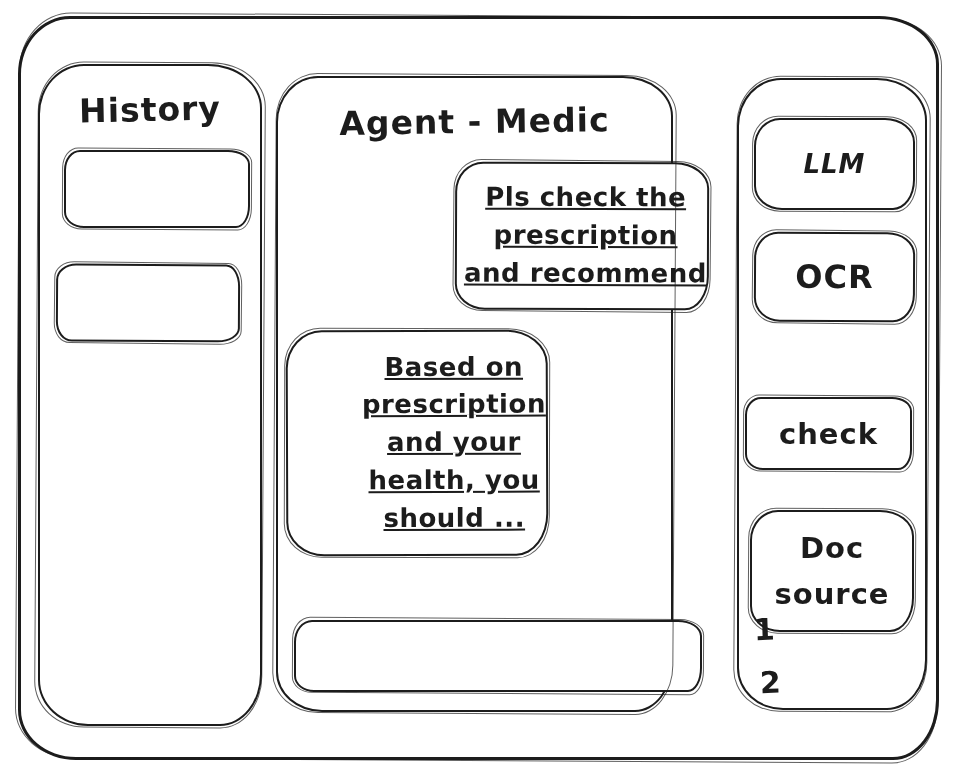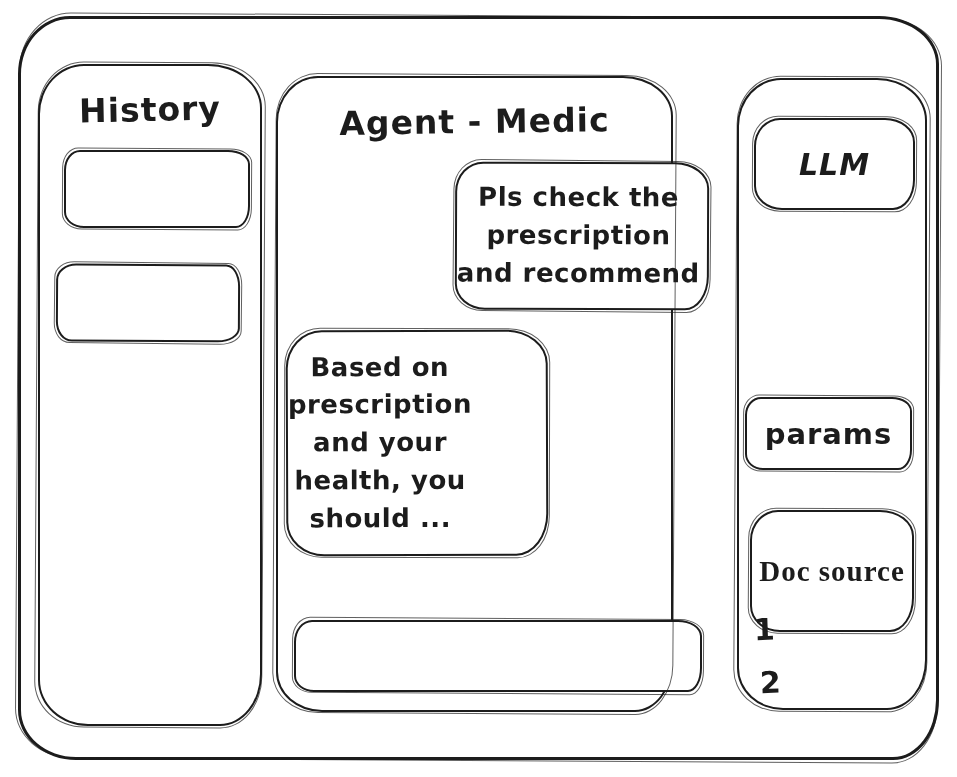--- a/index.html
+++ b/index.html
@@ -60,26 +60,27 @@
   }
   
   .chat-panel {
     left: 276px; top: 76px; width: 397px; height: 636px;
     border-radius: 42px 50px 38px 46px / 46px 40px 50px 40px;
   }
   .chat-title { top: 24px; transform: rotate(-.8deg); }
   .bubble {
     display: flex;
     align-items: center;
-    justify-content: flex-start;
+    justify-content: flex-end;
     text-align: center;
     font-size: 26px;
     line-height: 1.45;
     white-space: pre-line;
     letter-spacing: .5px;
+    text-decoration: underline;
   }
   .bubble-user {
     left: 177px; top: 84px; width: 254px; height: 148px;
     border-radius: 28px 34px 24px 30px / 30px 26px 34px 26px;
     transform: rotate(.2deg);
   }
   .bubble-agent {
     left: 8px; top: 252px; width: 262px; height: 226px;
     border-radius: 36px 42px 32px 38px / 38px 34px 42px 34px;
     transform: rotate(-.2deg);
@@ -96,41 +97,40 @@
   .tool-btn {
     display: flex;
     align-items: center;
     justify-content: center;
     text-align: center;
     letter-spacing: 1px;
   }
   .btn-llm {
     left: 15px; top: 38px; width: 161px; height: 92px;
     border-radius: 26px 30px 22px 28px / 28px 24px 30px 24px;
-    font-size: 30px;
+    font-size: 26px;
     font-style: italic;
   }
   .btn-ocr {
     left: 15px; top: 152px; width: 161px; height: 90px;
     border-radius: 24px 28px 22px 26px / 26px 22px 28px 24px;
     font-size: 32px;
     transform: rotate(.3deg);
   }
   .btn-params {
     left: 6px; top: 317px; width: 167px; height: 73px;
     border-radius: 16px 20px 14px 18px / 18px 14px 20px 16px;
     font-size: 29px;
   }
   .btn-doc {
     left: 11px; top: 430px; width: 164px; height: 122px;
     border-radius: 28px 34px 24px 30px / 30px 26px 34px 26px;
     font-size: 29px;
     line-height: 1.6;
     padding: 0 0;
-    font-family: Liberation Serif, serif;
   }
   .doc-num {
     position: absolute;
     font-size: 30px;
     z-index: 3;
     transform: rotate(-2deg);
   }
   .doc-num-1 { left: 15px; top: 532px; }
   .doc-num-2 { left: 21px; top: 585px; }
 </style>
@@ -159,19 +159,20 @@
 prescription
 and your
 health, you
 should ...</span>
     </div>
     <div class="box chat-input"></div>
   </main>
 
   <aside class="box tools-panel">
     <div class="box tool-btn btn-llm">LLM</div>
-    <div class="box tool-btn btn-params">params</div>
+    <div class="box tool-btn btn-ocr">OCR</div>
+    <div class="box tool-btn btn-params">check</div>
     <div class="box tool-btn btn-doc">Doc source</div>
     <div class="doc-num doc-num-1">1</div>
     <div class="doc-num doc-num-2">2</div>
   </aside>
 
 </div>
 
 </body></html>

